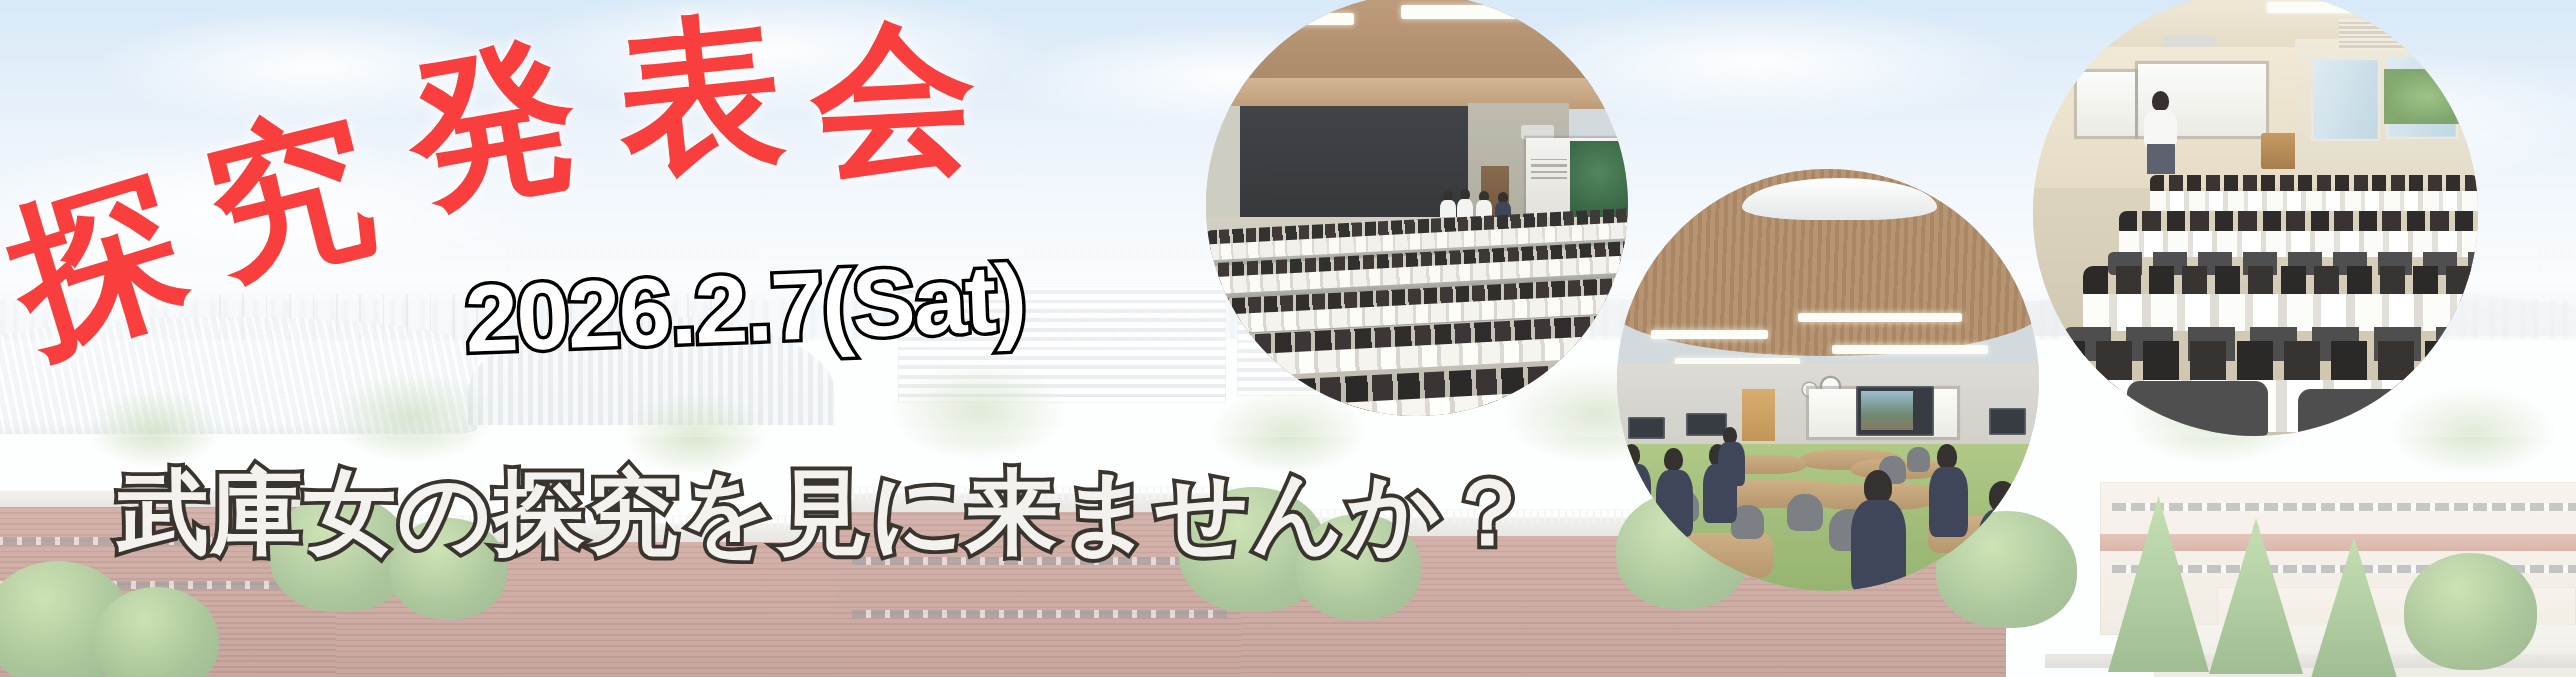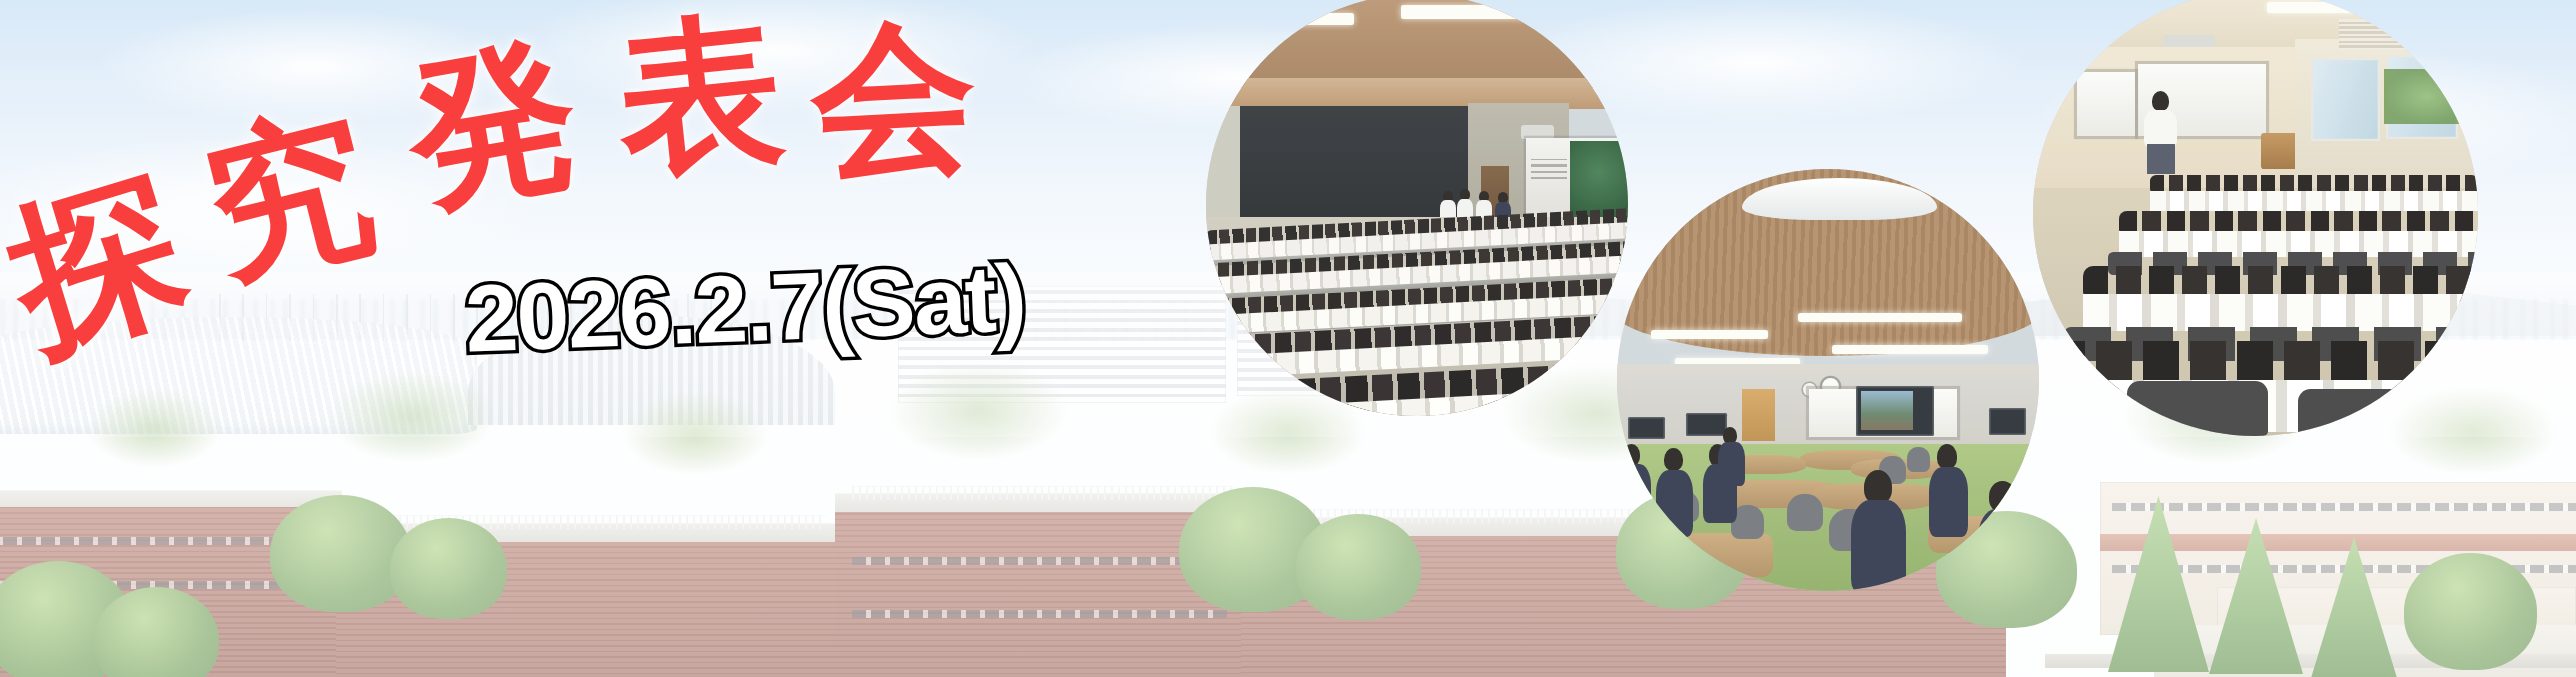--- a/index.html
+++ b/index.html
@@ -333,20 +333,21 @@
   <div id="title">
     <span class="kanji k0">探</span>
     <span class="kanji k1">究</span>
     <span class="kanji k2">発</span>
     <span class="kanji k3">表</span>
     <span class="kanji k4">会</span>
   </div>
 
   <div id="date">2026.2.7(Sat)</div>
 
+  <div id="tagline">武庫女の探究を見に来ませんか？</div>
 
   <div class="photo" id="photo1">
     <div class="pinner">
       <div class="wall" style="left:0;top:0;width:100%;height:94px;background:linear-gradient(#b8926d,#a07c59);"></div>
       <div class="tube" style="left:31px;top:19px;width:117px;height:12.5px;"></div>
       <div class="tube" style="left:195px;top:11px;width:148px;height:14px;"></div>
       <div class="wall" style="left:0;top:84px;width:100%;height:31px;background:linear-gradient(#cdae8a,#b89168);"></div>
       <div class="wall" style="left:31px;top:112px;width:234px;height:133px;background:linear-gradient(#2b2f33,#1d2124);"></div>
       <div class="wall" style="left:0;top:112px;width:34px;height:148px;background:#c9c8ba;"></div>
       <div class="wall" style="left:262px;top:109px;width:101px;height:141px;background:linear-gradient(#b8b5a6,#a5a294);"></div>

